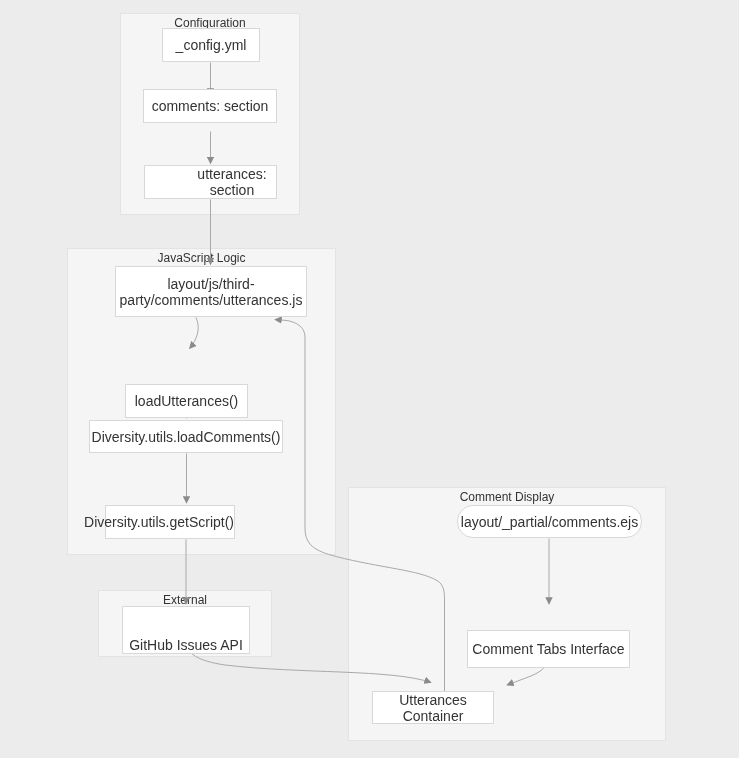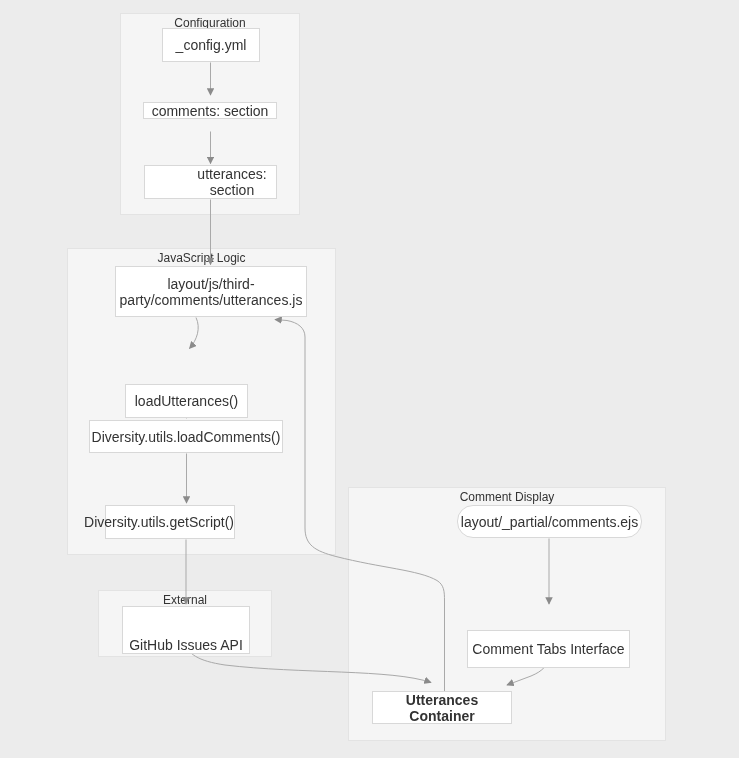--- a/index.html
+++ b/index.html
@@ -66,30 +66,30 @@
     text-align: center;
     z-index: 3;
   }
   
   #sg-configuration   { left:120px; top:13px;  width:180px; height:202px; }
   #sg-javascript      { left:67px;  top:248px; width:269px; height:307px; }
   #sg-external        { left:98px;  top:590px; width:174px; height:67px;  }
   #sg-comment-display { left:348px; top:487px; width:318px; height:254px; }
   
   #n-config-yml           { left:162px; top:28px;  width:98px;  height:34px; }
-  #n-comments-section     { left:143px; top:102px;  width:134px; height:17px;text-align:right; }
+  #n-comments-section     { left:143px; top:89px;  width:134px; height:34px;text-align:right; }
   #n-utterances-section   { left:144px; top:165px; width:133px; height:34px;padding-left:43px; }
   #n-utterances-js        { left:115px; top:266px; width:192px; height:51px; }
   #n-load-utterances      { left:125px; top:351px; width:123px; height:34px;margin-top:33px; }
   #n-load-comments        { left:89px;  top:420px; width:194px; height:33px; }
   #n-get-script           { left:105px; top:505px; width:130px; height:34px;align-items:flex-end; }
   #n-github-issues-api    { left:122px; top:606px; width:128px; height:48px;justify-content:flex-end; }
   #n-comments-ejs         { left:457px; top:505px; width:185px; height:33px;border-radius:16px; }
   #n-comment-tabs         { left:467px; top:630px; width:163px; height:38px;align-items:center; }
-  #n-utterances-container { left:372px; top:691px; width:140px; height:33px;font-weight:bold; }
+  #n-utterances-container { left:372px; top:691px; width:122px; height:33px; }
 </style>
 </head>
 <body>
 
 <div class="canvas">
 
   <div class="subgraph" id="sg-configuration">
     <div class="subgraph-title">Configuration</div>
   </div>
   <div class="subgraph" id="sg-javascript">

